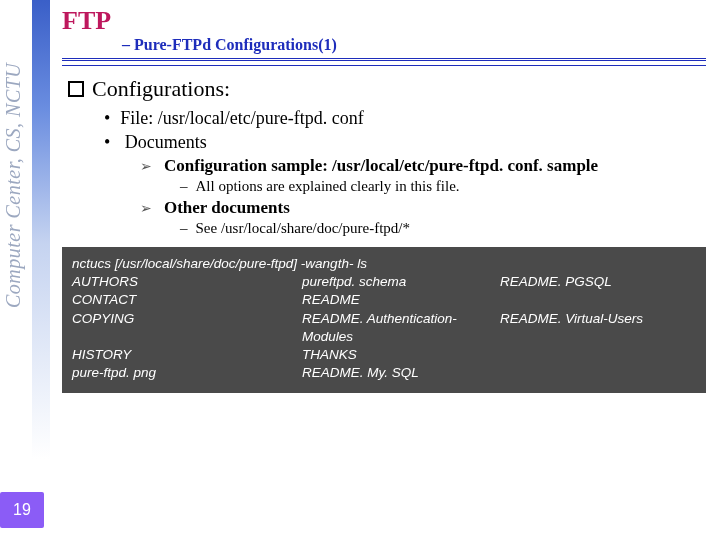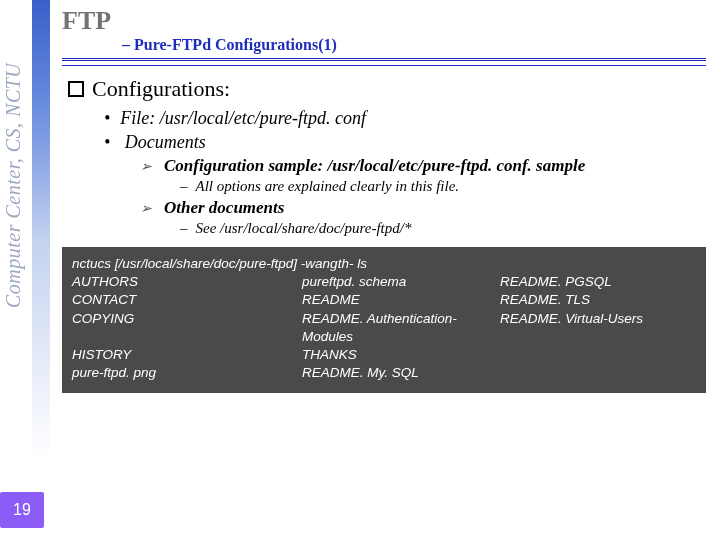--- a/index.html
+++ b/index.html
@@ -50,21 +50,21 @@
     justify-content: center;
     border-radius: 2px;
   }
   .content {
     position: absolute;
     left: 62px;
     top: 6px;
     right: 14px;
   }
   .title1 {
-    color: #737373;
+    color: #be185d;
     font-size: 26px;
     font-weight: bold;
     margin: 0;
   }
   .title2 {
     color: #1e2dbb;
     font-size: 16px;
     font-weight: bold;
     margin: 0 0 4px 60px;
   }
@@ -86,21 +86,20 @@
     height: 12px;
     border: 2px solid #000;
     margin-right: 8px;
     vertical-align: -1px;
   }
   ul.dots {
     list-style: none;
     padding: 0;
     margin: 2px 0 0 42px;
     font-size: 18px;
-    font-style: italic;
   }
   ul.dots > li {
     margin: 3px 0;
   }
   ul.dots > li::before {
     content: "•";
     margin-right: 10px;
   }
   ul.arrows {
     list-style: none;
@@ -189,21 +188,20 @@
   <div class="terminal">
     <div>nctucs [/usr/local/share/doc/pure-ftpd] -wangth- ls</div>
     <div class="term-row">
       <div class="term-col col1">AUTHORS</div>
       <div class="term-col col2">pureftpd. schema</div>
       <div class="term-col col3">README. PGSQL</div>
     </div>
     <div class="term-row">
       <div class="term-col col1">CONTACT</div>
       <div class="term-col col2">README</div>
-      <div class="term-col col3">README. TLS</div>
     </div>
     <div class="term-row">
       <div class="term-col col1">COPYING</div>
       <div class="term-col col2">README. Authentication-Modules</div>
       <div class="term-col col3">README. Virtual-Users</div>
     </div>
     <div class="term-row">
       <div class="term-col col1">HISTORY</div>
       <div class="term-col col3">THANKS</div>
     </div>

